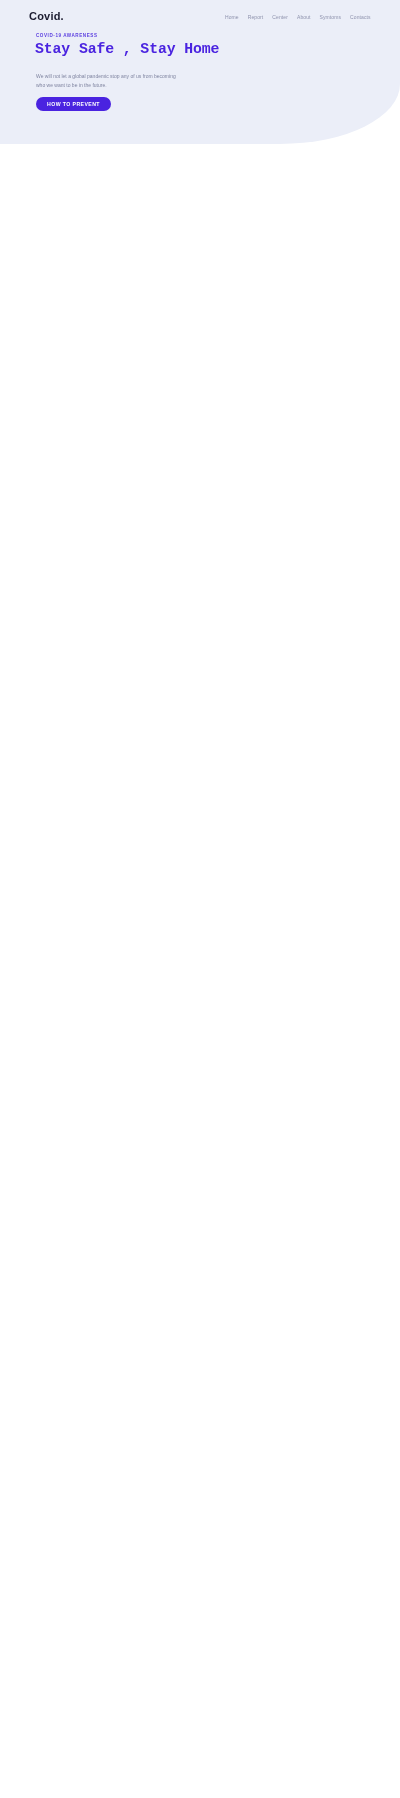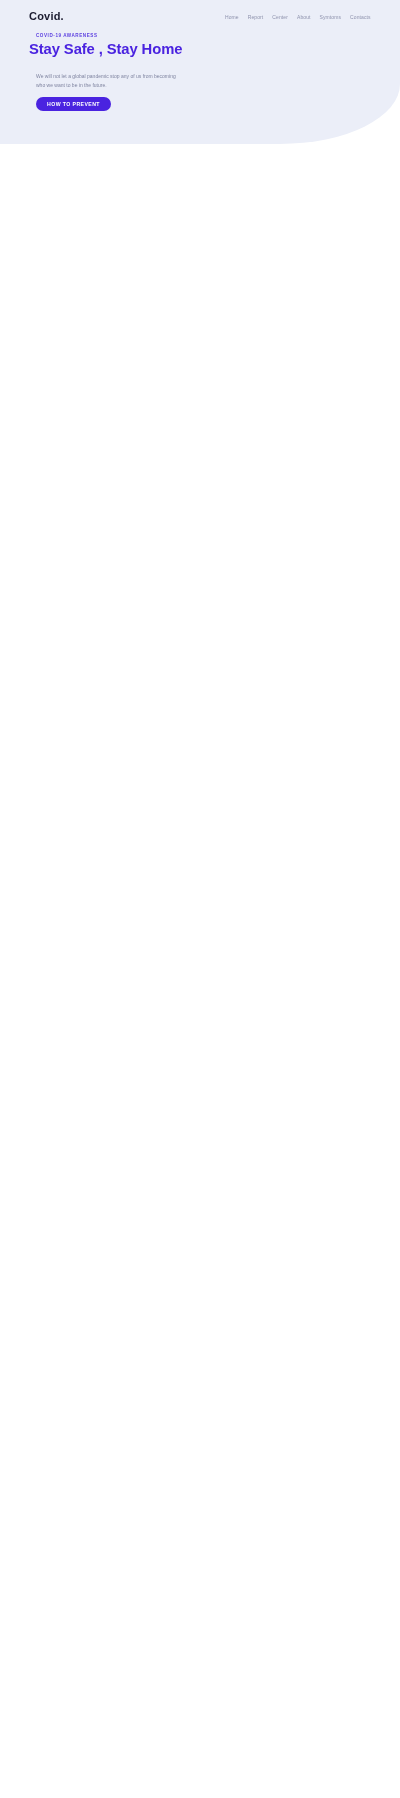--- a/index.html
+++ b/index.html
@@ -9,21 +9,21 @@
   .wrap { position: relative; width: 400px; height: 1798px; }
   .abs { position: absolute; }
 
   
   #hero-bg { left:0; top:0; width:400px; height:144px; background:#ebeef8;
              border-bottom-right-radius: 120px 60px; }
   #logo { left:29px; top:10px; font-size:11px; font-weight:bold; color:#1b1b2f; letter-spacing:0.2px;text-align:right;}
   .navlinks { position:absolute; left:225px; top:14px; display:flex; gap:9px; }
   .navlinks span { font-size:5px; color:#8e92ad; letter-spacing:0.1px; }
   #eyebrow { left:36px; top:33px; font-size:4.6px; font-weight:bold; color:#5c3fe0; letter-spacing:0.55px; }
-  #hero-title { left:29px; top:41px; font-size:14.8px; font-weight:bold; color:#4a23e0; letter-spacing:-0.1px;}
+  #hero-title { left:35px; top:41px; font-size:14.8px; font-weight:bold; color:#4a23e0; letter-spacing:-0.1px;font-family:Liberation Mono, monospace;}
   #hero-sub { left:36px; top:72px; width:150px; font-size:5px; line-height:1.85; color:#7f84a0; }
   #hero-btn { left:36px; top:97px; width:75px; height:14px; border-radius:7px;
               background:#4a23e0; color:#fff; font-size:5.2px; font-weight:bold;
               display:flex; align-items:center; justify-content:center; letter-spacing:0.4px; }
 </style>
 </head>
 <body>
 
 <div class="wrap">
 

